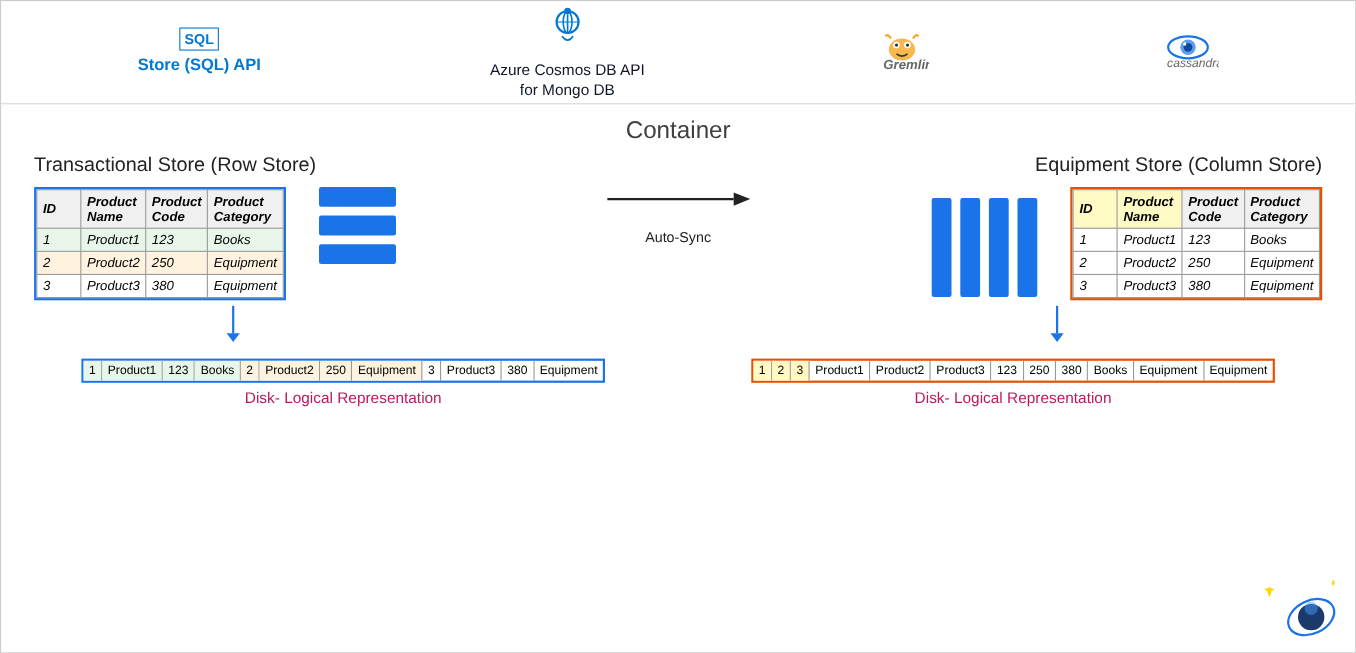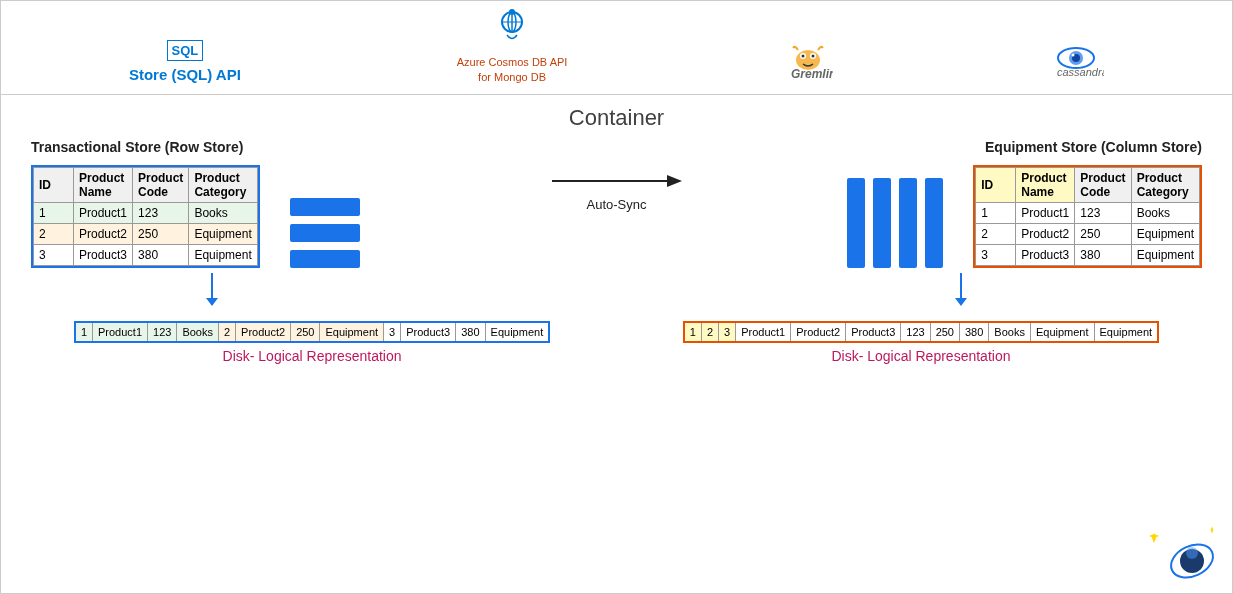--- a/index.html
+++ b/index.html
@@ -7,21 +7,21 @@
       width: 1233px;
       height: 594px;
       font-family: 'Segoe UI', Arial, sans-serif;
       background: #fff;
       overflow: hidden;
     }
 
     
     .top-nav {
       display: flex;
-      align-items: flex-end;
+      align-items: center;
       justify-content: space-around;
       border: 1px solid #ccc;
       padding: 10px 20px;
       height: 95px;
       background: #fff;
     }
 
     .nav-item {
       display: flex;
       flex-direction: column;
@@ -69,30 +69,31 @@
     }
 
     .store-section {
       display: flex;
       flex-direction: column;
       align-items: flex-start;
       width: 48%;
     }
 
     .store-title {
-      font-size: 14px;
-      font-weight: 700;
+      font-size: 18px;
+      font-weight: 400;
       margin-bottom: 10px;
       color: #222;
     }
 
     .store-body {
       display: flex;
-      align-items: flex-end;
+      align-items: flex-start;
       gap: 30px;
+      font-style: italic;
     }
 
     
     .data-table {
       border-collapse: collapse;
       font-size: 12px;
     }
 
     .data-table th, .data-table td {
       border: 1px solid #999;
@@ -226,21 +227,21 @@
       border-left: 6px solid transparent;
       border-right: 6px solid transparent;
       border-top: 8px solid #1a73e8;
     }
 
     .middle-area {
       display: flex;
       flex-direction: column;
       align-items: center;
       justify-content: center;
-      gap: 3px;
+      gap: 14px;
       margin-top: 30px;
     }
   </style>
 </head>
 <body>
 
 <div class="top-nav">
   <div class="nav-item active">
     <span style="font-size:13px; color:#0078d4; font-weight:700; border:1px solid #0078d4; padding:2px 4px;">SQL</span>
     <span class="nav-label">Store (SQL) API</span>
@@ -250,21 +251,21 @@
     <span>
       <svg width="40" height="40" viewBox="0 0 40 40">
         <circle cx="20" cy="15" r="10" fill="none" stroke="#0078d4" stroke-width="2"></circle>
         <ellipse cx="20" cy="15" rx="4" ry="10" fill="none" stroke="#0078d4" stroke-width="1.5"></ellipse>
         <line x1="10" y1="15" x2="30" y2="15" stroke="#0078d4" stroke-width="1"></line>
         <circle cx="20" cy="5" r="3" fill="#0078d4"></circle>
         <line x1="20" y1="8" x2="20" y2="25" stroke="#0078d4" stroke-width="1.5"></line>
         <path d="M15 28 Q20 35 25 28" fill="none" stroke="#0078d4" stroke-width="1.5"></path>
       </svg>
     </span>
-    <span class="nav-label" style="color:#c2410c; font-size:11px; text-align:center;">Azure Cosmos DB API<br>for Mongo DB</span>
+    <span class="nav-label" style="color:#0f172a; font-size:14px; text-align:center;">Azure Cosmos DB API<br>for Mongo DB</span>
   </div>
 
   <div class="nav-item">
     <span>
       <svg width="50" height="40" viewBox="0 0 50 40">
 
         <ellipse cx="25" cy="20" rx="12" ry="10" fill="#f5a623" opacity="0.8"></ellipse>
         <circle cx="20" cy="16" r="3" fill="white"></circle>
         <circle cx="30" cy="16" r="3" fill="white"></circle>
         <circle cx="20" cy="16" r="1.5" fill="#333"></circle>

